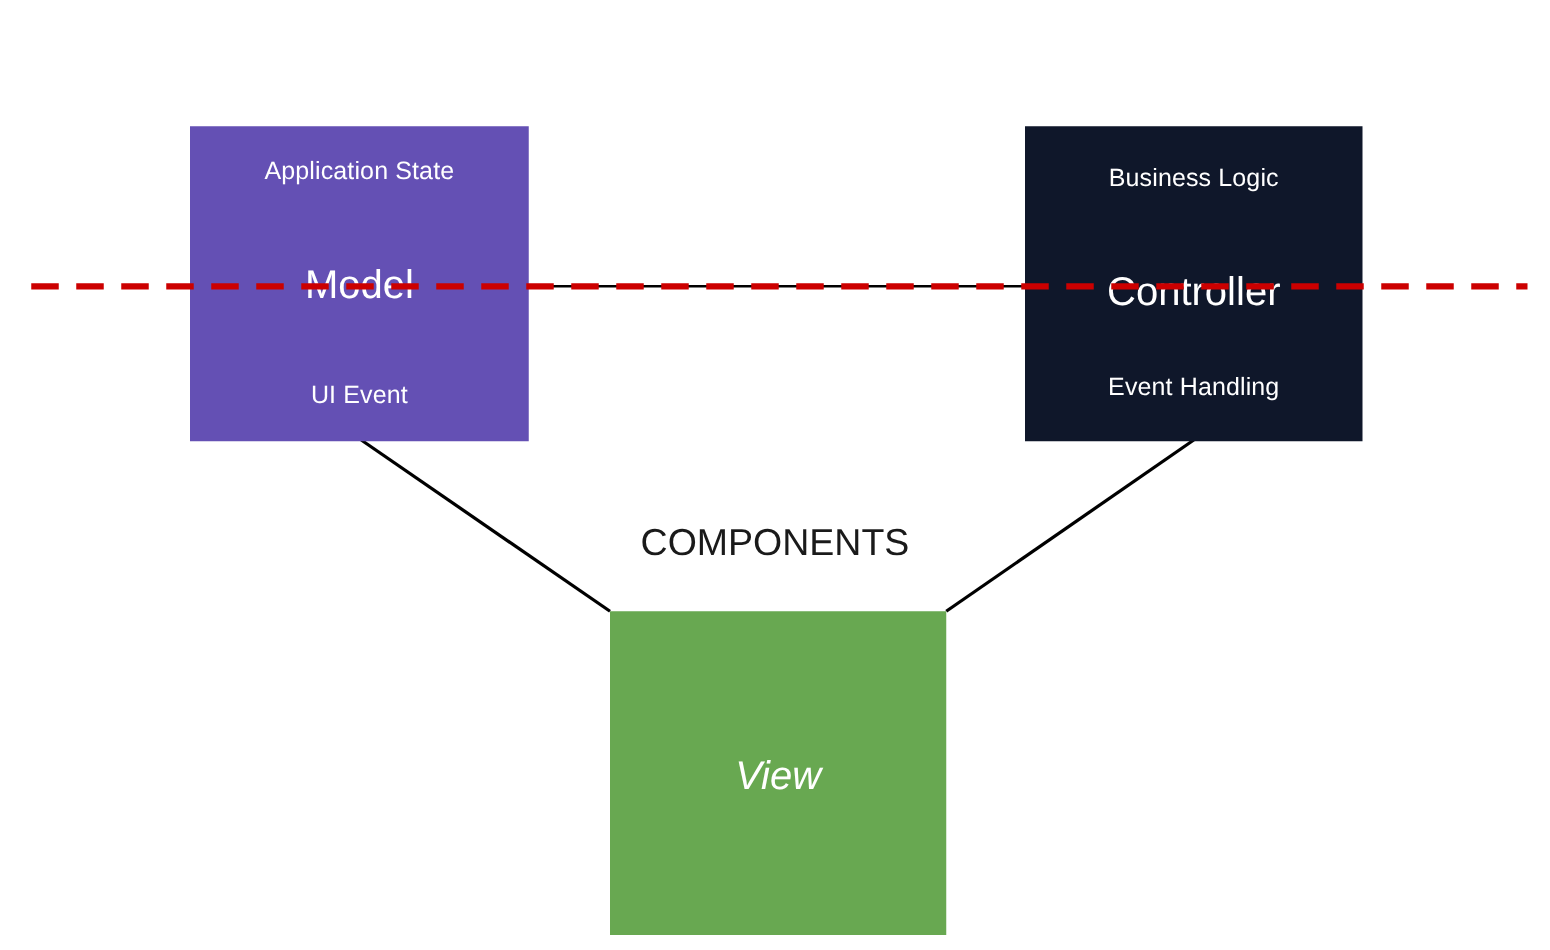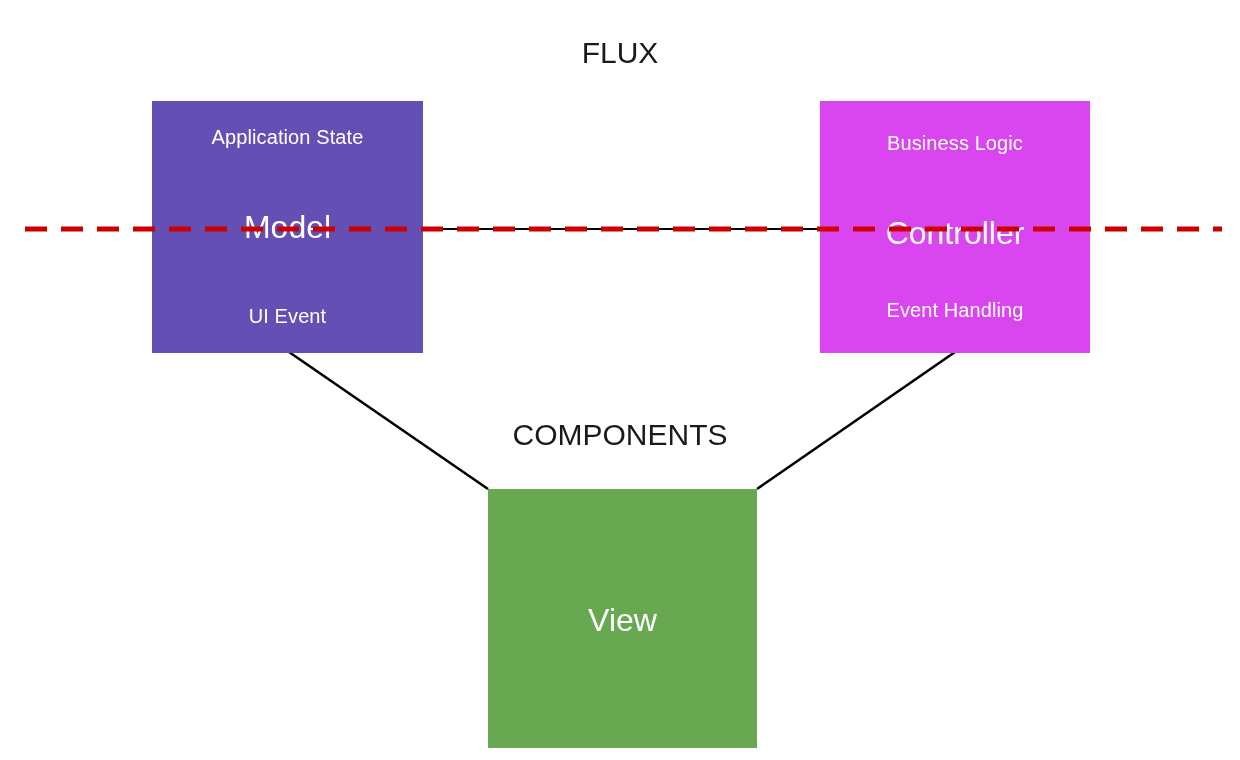--- a/index.html
+++ b/index.html
@@ -45,20 +45,21 @@
     top: 101px;
     width: 270px;
     height: 252px;
   }
   #view-box {
     left: 488px;
     top: 489px;
     width: 269px;
     height: 259px;
     justify-content: flex-start;
+    font-style: italic;
   }
   .node-sub {
     color: #ffffff;
     font-size: 20px;
     line-height: 1.25;
     font-weight: 400;
     letter-spacing: 0.1px;
     white-space: nowrap;
   }
   .node-title {
@@ -104,31 +105,30 @@
     <line x1="289" y1="352" x2="488" y2="489" stroke="#000000" stroke-width="2.6"></line>
     <line x1="955" y1="352" x2="757" y2="489" stroke="#000000" stroke-width="2.6"></line>
   </svg>
 
   <div class="node-box" id="model-box" style="background:#6450B4">
     <span class="node-sub top">Application State</span>
     <span class="node-title">Model</span>
     <span class="node-sub bottom">UI Event</span>
   </div>
 
-  <div class="node-box" id="controller-box" style="background:#d946ef">
+  <div class="node-box" id="controller-box" style="background:#0f172a">
     <span class="node-sub top">Business Logic</span>
     <span class="node-title">Controller</span>
     <span class="node-sub bottom">Event Handling</span>
   </div>
 
   <div class="node-box" id="view-box" style="background:#68A851">
     <span class="node-title">View</span>
   </div>
 
   <svg class="svg-layer" viewBox="0 0 1240 760" width="1240" height="760" xmlns="http://www.w3.org/2000/svg">
     <line x1="25" y1="229" x2="1222" y2="229" stroke="#CC0000" stroke-width="5" stroke-dasharray="22 14"></line>
   </svg>
 
-  <div class="group-label" id="flux-label">FLUX</div>
 
   <div class="group-label" id="components-label">COMPONENTS</div>
 
 </div>
 
 </body></html>

